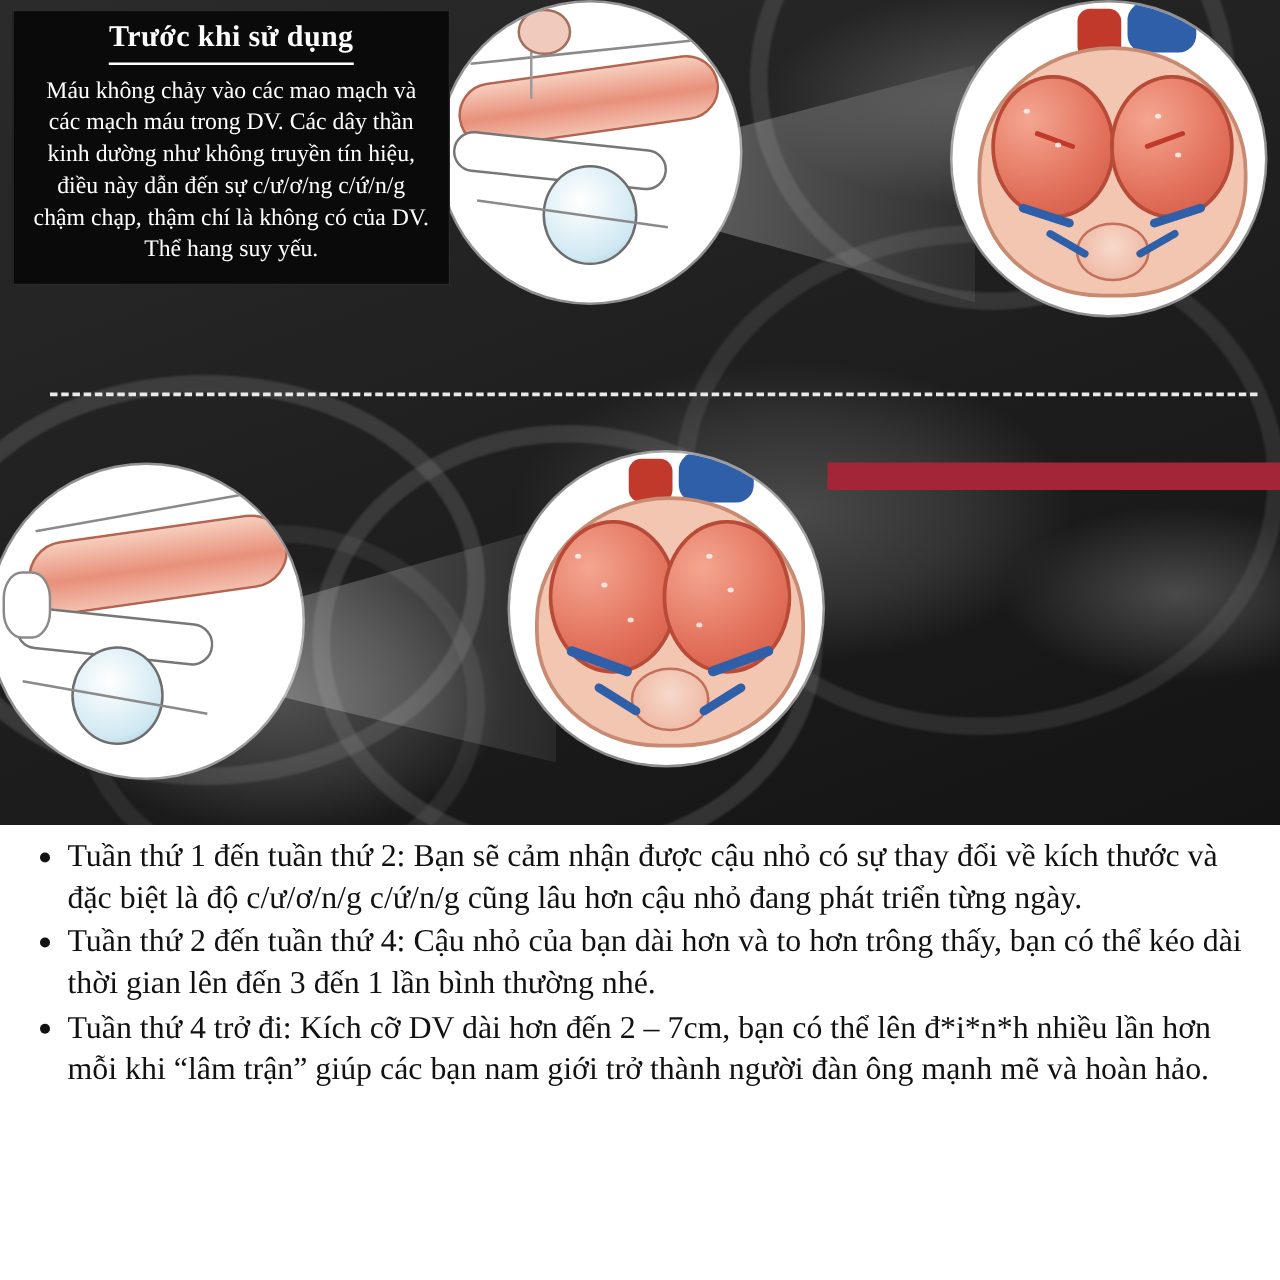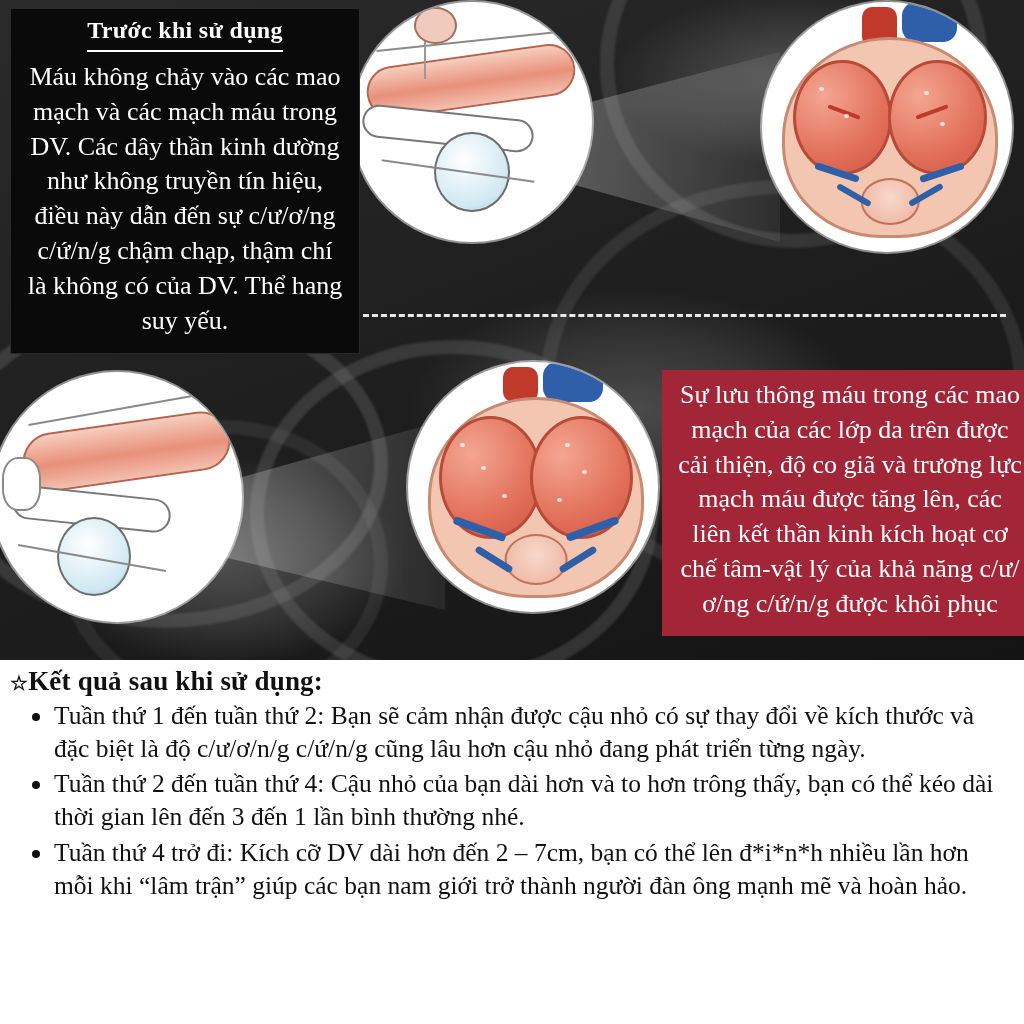--- a/index.html
+++ b/index.html
@@ -190,21 +190,21 @@
     font-size: 24px;
     font-weight: bold;
     letter-spacing: .3px;
     padding-bottom: 6px;
     margin-bottom: 8px;
     border-bottom: 2px solid #ffffff;
     display: inline-block;
   }
   #label-after .label-title { border-bottom-color: #ffffff; }
   .label-text {
-    font-size: 26px;
+    font-size: 19px;
     line-height: 1.34;
   }
 
   
   #results {
     position: relative;
     padding: 6px 16px 0 10px;
     color: #111;
   }
   #results h2 {
@@ -309,28 +309,24 @@
     </div>
 
     <div id="divider"></div>
 
     <div class="label-box" id="label-before">
       <div class="label-title">Trước khi sử dụng</div>
       <div class="label-text">Máu không chảy vào các mao mạch và các mạch máu trong DV. Các dây thần kinh dường như không truyền tín hiệu, điều này dẫn đến sự c/ư/ơ/ng c/ứ/n/g chậm chạp, thậm chí là không có của DV. Thể hang suy yếu.</div>
     </div>
 
     <div class="label-box" id="label-after">
-      <div class="label-text">Sự lưu thông máu trong các mao mạch của các lớp da trên được cải thiện, độ co giã và trương lực mạch máu được tăng lên, các liên kết thần kinh kích hoạt cơ chế tâm-vật lý của khả năng c/ư/ơ/ng c/ứ/n/g được khôi phục</div>
     </div>
   </div>
 
   <div id="results">
-    <h2>
-      <span class="star">☆</span><span>Kết quả sau khi sử dụng:</span>
-    </h2>
     <ul>
       <li>Tuần thứ 1 đến tuần thứ 2: Bạn sẽ cảm nhận được cậu nhỏ có sự thay đổi về kích thước và đặc biệt là độ c/ư/ơ/n/g c/ứ/n/g cũng lâu hơn cậu nhỏ đang phát triển từng ngày.</li>
       <li>Tuần thứ 2 đến tuần thứ 4: Cậu nhỏ của bạn dài hơn và to hơn trông thấy, bạn có thể kéo dài thời gian lên đến 3 đến 1 lần bình thường nhé.</li>
       <li>Tuần thứ 4 trở đi: Kích cỡ DV dài hơn đến 2 – 7cm, bạn có thể lên đ*i*n*h nhiều lần hơn mỗi khi “lâm trận” giúp các bạn nam giới trở thành người đàn ông mạnh mẽ và hoàn hảo.</li>
     </ul>
   </div>
 
 </div>
 
 </body></html>

